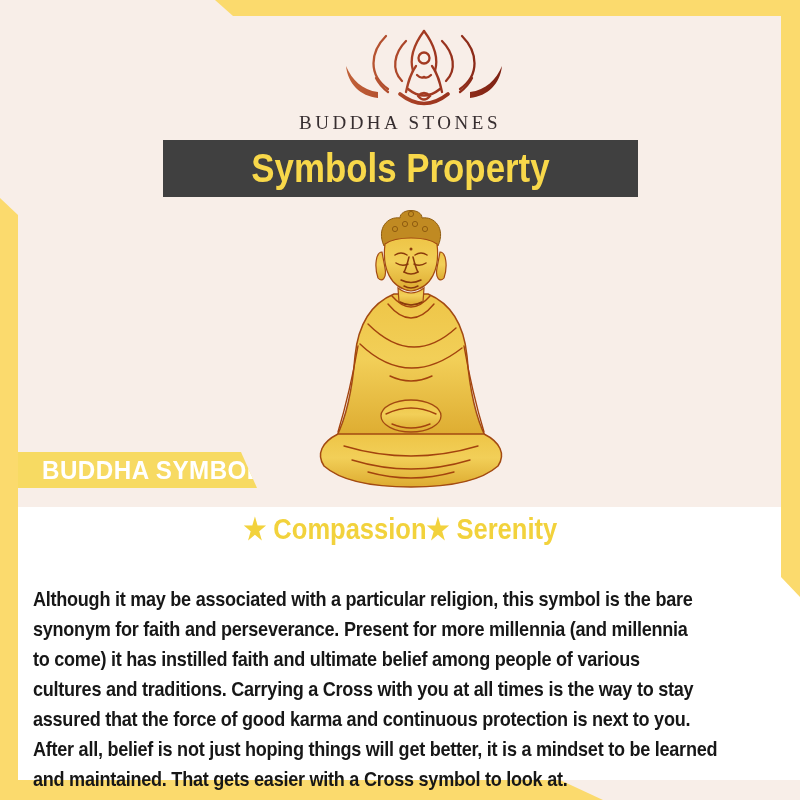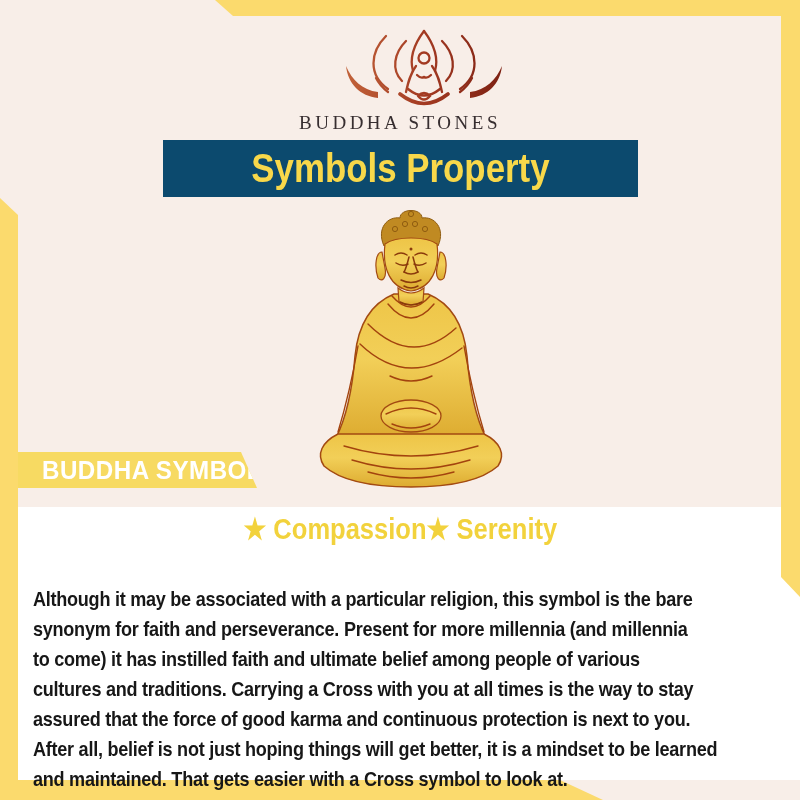--- a/index.html
+++ b/index.html
@@ -19,21 +19,21 @@
     clip-path:polygon(0 0,100% 17px,100% 100%,0 100%);}
   .strip-bottom-cream{position:absolute;left:0;top:780px;width:800px;height:20px;background:#f8eee8;}
   .band-bottom{position:absolute;left:0;top:780px;width:603px;height:20px;background:#fbda6d;
     clip-path:polygon(0 0,calc(100% - 43px) 0,100% 100%,0 100%);}
   
   .logo{position:absolute;left:calc(50% - 80px);top:28px;width:160px;height:84px;}
   .brand-name{position:absolute;left:0;top:112px;width:800px;text-align:center;
     font-family:"Liberation Serif",serif;font-size:19px;letter-spacing:3.5px;
     color:#372e30;font-weight:500;}
   
-  .title-bar{position:absolute;left:163px;top:140px;width:475px;height:57px;background:#0c4a6e;
+  .title-bar{position:absolute;left:163px;top:140px;width:475px;height:57px;background:#404040;
     text-align:center;line-height:57px;}
   .title-bar span{display:inline-block;font-size:41px;font-weight:bold;color:#f8d84a;
     transform:scaleX(.85);white-space:nowrap;letter-spacing:0px;}
   
   .buddha{position:absolute;left:308px;top:206px;width:206px;height:284px;}
   
   .ribbon{position:absolute;left:18px;top:452px;width:239px;height:36px;background:#f7da62;
     clip-path:polygon(0 0,calc(100% - 16px) 0,100% 100%,0 100%);}
   .ribbon span{display:inline-block;margin-left:24px;line-height:37px;font-size:26px;
     font-weight:700;color:#ffffff;letter-spacing:.5px;transform:scaleX(.93);

